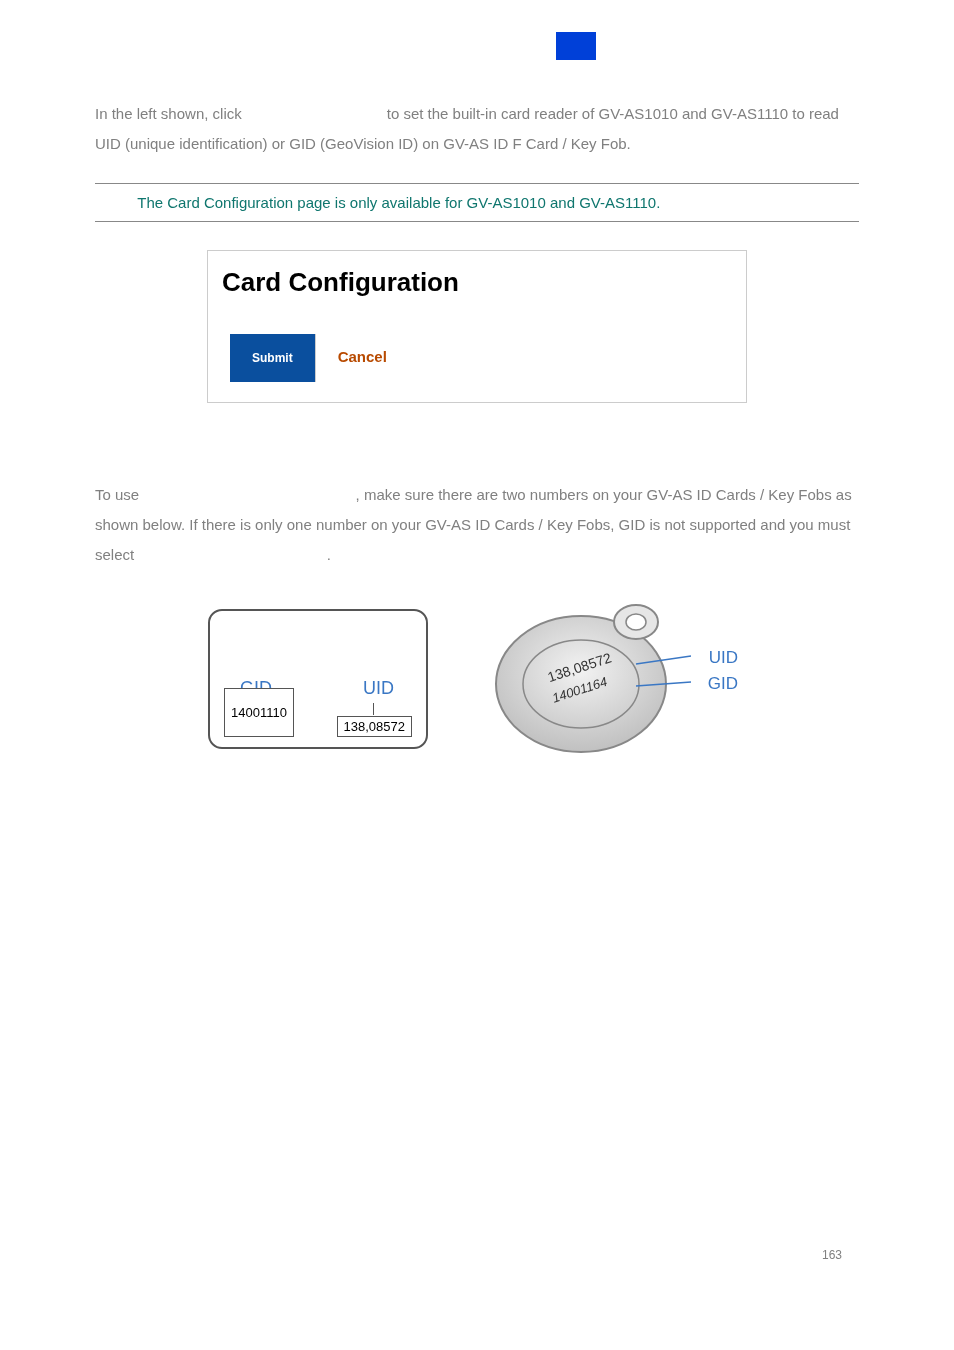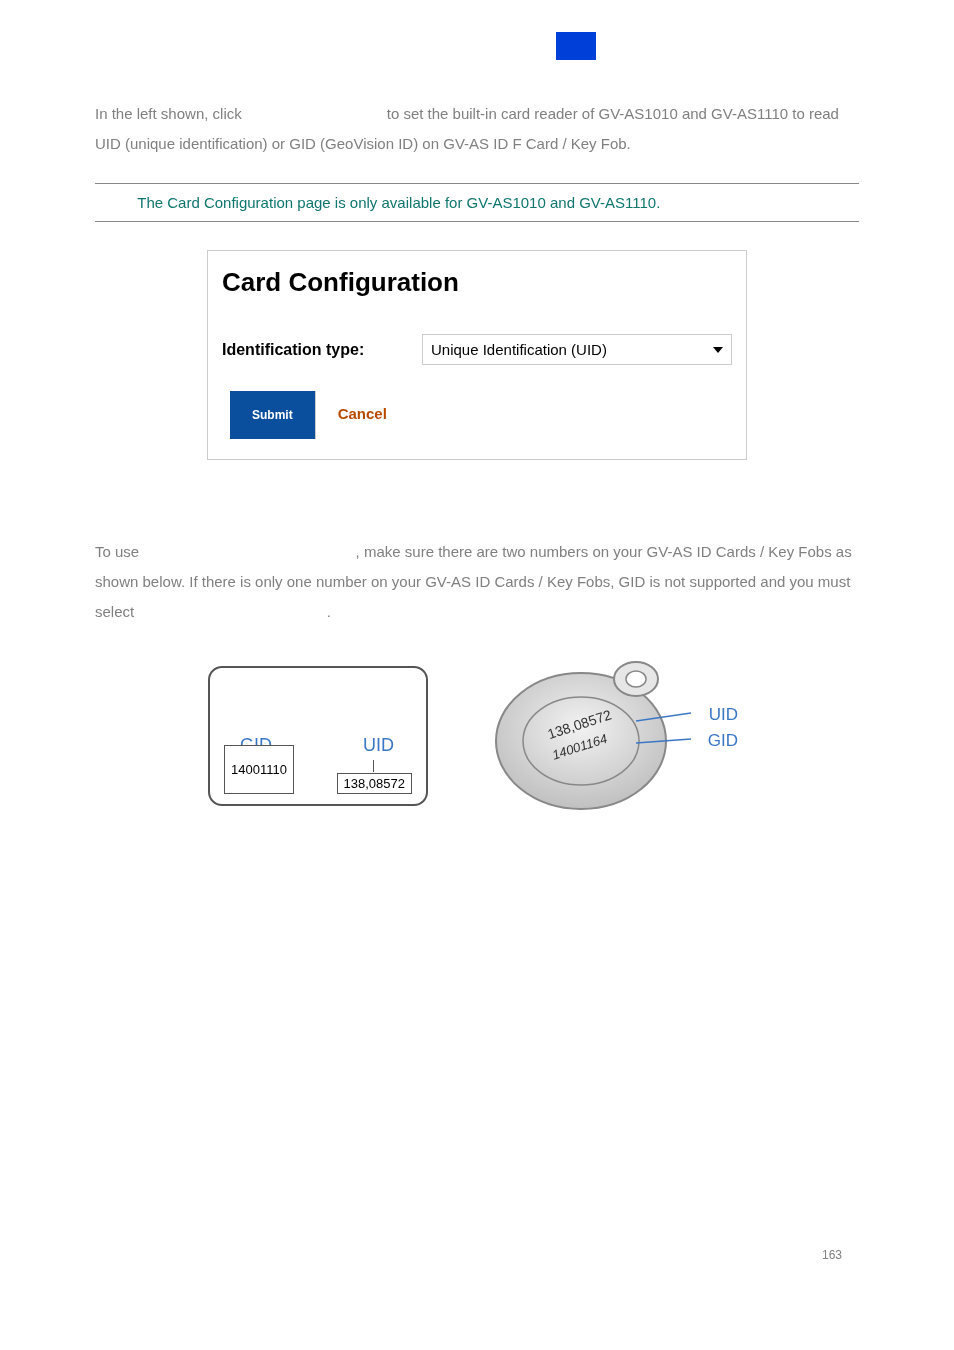--- a/index.html
+++ b/index.html
@@ -217,27 +217,20 @@
   <p class="para">
     <span>In the left shown, click </span><span class="inline-bold-invis">Card Configuration</span><span> to set the built-in card reader of GV-AS1010 and GV-AS1110 to read UID (unique identification) or GID (GeoVision ID) on GV-AS ID F Card / Key Fob.</span>
   </p>
 
   <div class="note-box">
     <span class="note-label">Note:</span><span class="note-text"> The Card Configuration page is only available for GV-AS1010 and GV-AS1110.</span>
   </div>
 
   <div class="card-config">
     <div class="card-config-title">Card Configuration</div>
-    <div class="ident-row">
-      <div class="ident-label">Identification type:</div>
-      <div class="ident-select">
-        <span>Unique Identification (UID)</span>
-        <span class="chevron"></span>
-      </div>
-    </div>
     <div class="btn-row">
       <span class="btn-submit">Submit</span><span class="btn-cancel">Cancel</span>
     </div>
   </div>
 
   <div class="fig-label">Figure 8-12</div>
 
   <p class="para">
     <span>To use </span><span class="inline-bold-invis">GeoVision Identification (GID)</span><span>, make sure there are two numbers on your GV-AS ID Cards / Key Fobs as shown below. If there is only one number on your GV-AS ID Cards / Key Fobs, GID is not supported and you must select </span><span class="inline-bold-invis">Unique Identification (UID)</span><span>.</span>
   </p>

